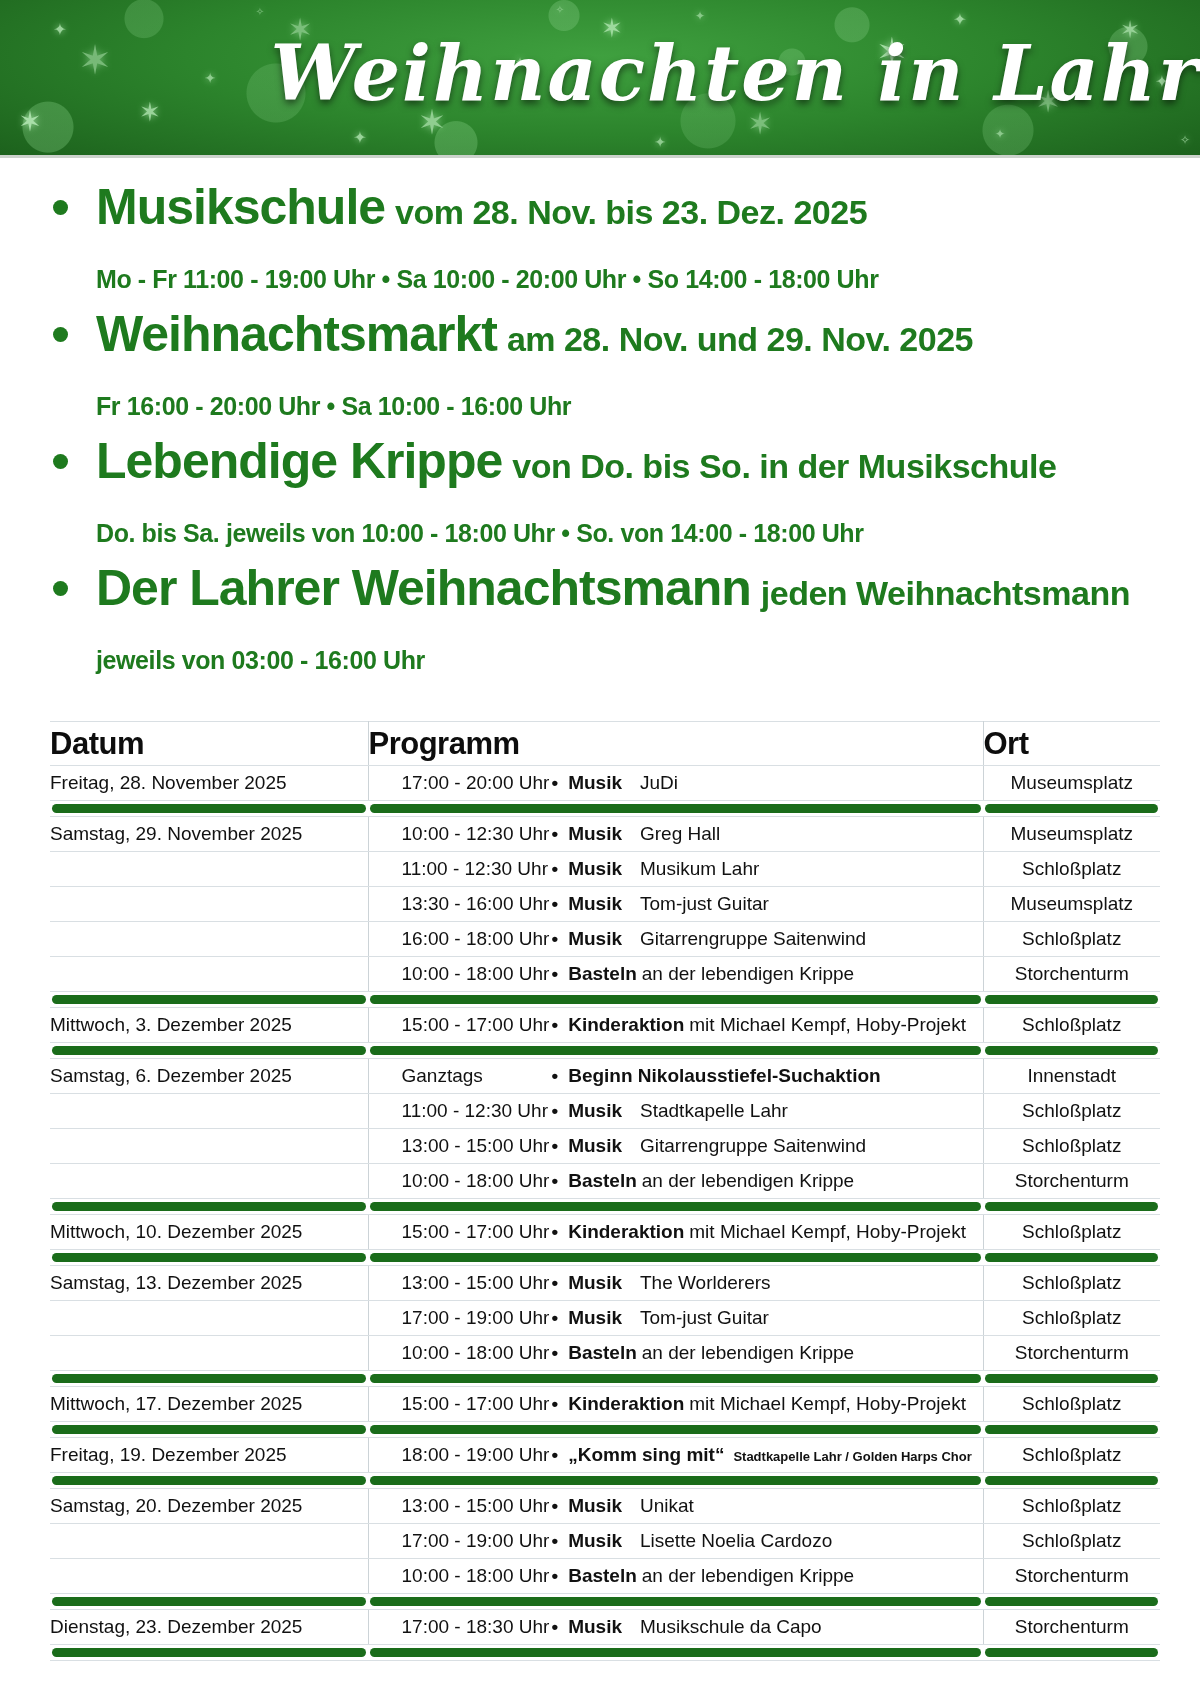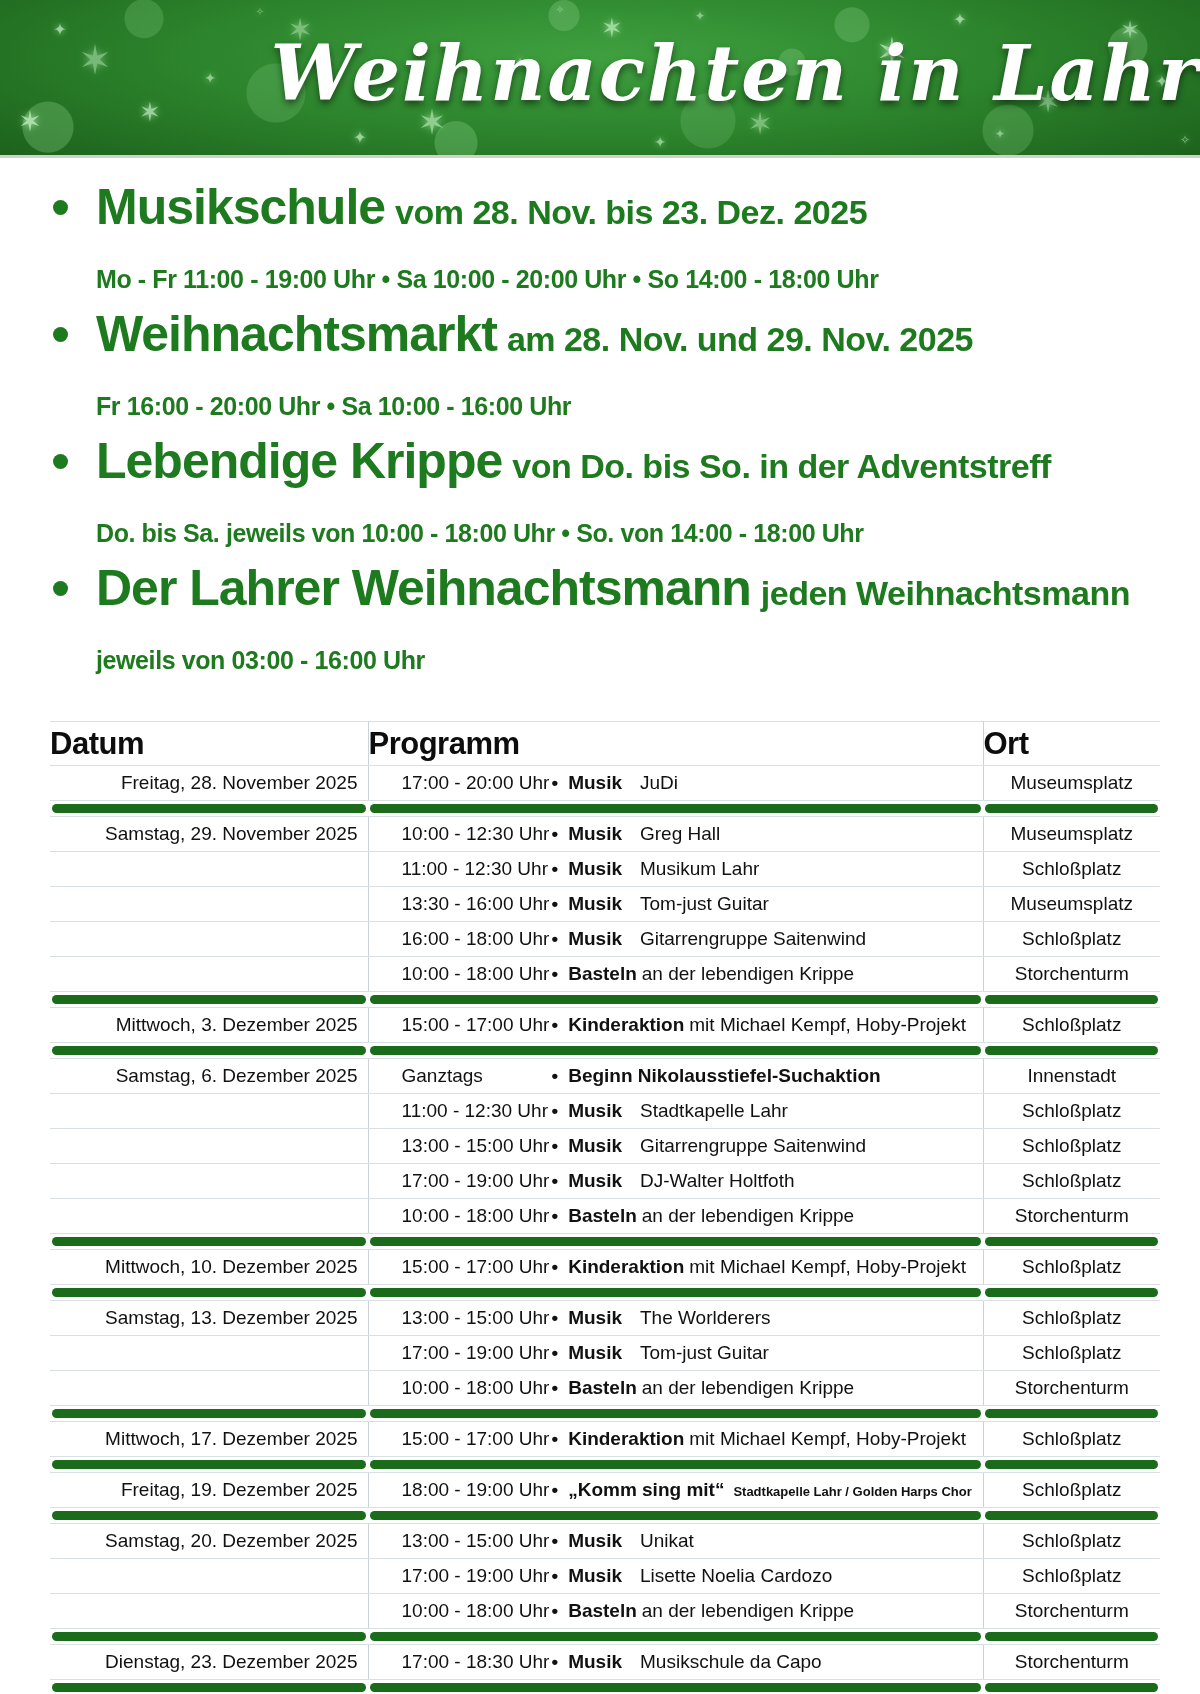--- a/index.html
+++ b/index.html
@@ -70,21 +70,21 @@
     border-top:1px solid var(--line);border-bottom:1px solid var(--line);
     padding:0;vertical-align:middle;
   }
   .schedule th:first-child,.schedule td:first-child,
   .schedule th:nth-child(2),.schedule td:nth-child(2){border-right:1px solid var(--vline)}
   .schedule thead th{
     height:44px;font-size:31px;font-weight:bold;letter-spacing:-.5px;
     text-align:left;color:#0d0d0d;
   }
   .schedule tbody td{height:35px;font-size:19px}
-  td.datum{text-align:right;padding-right:10px;white-space:nowrap}
+  td.datum{text-align:left;padding-right:10px;white-space:nowrap}
   td.prog{padding-left:33px;white-space:nowrap}
   td.ort{text-align:center;white-space:nowrap}
   .time{display:inline-block;min-width:148px}
   .pdot{font-weight:bold;margin:0 10px 0 2px}
   .act{font-weight:bold}
   .artist{margin-left:18px}
   .rest{margin-left:5px}
   .small{margin-left:9px;font-size:13px;font-weight:bold}
   tr.sep td{padding:3px 2px;height:auto;border-right:none !important}
   tr.sep .bar{height:9px;border-radius:5px;background:var(--bar)}
@@ -130,21 +130,21 @@
         <div class="h-line1"><span class="h-title">Musikschule</span><span class="h-sub">vom 28. Nov. bis 23. Dez. 2025</span></div>
         <div class="h-times">Mo - Fr 11:00 - 19:00 Uhr  •  Sa 10:00 - 20:00 Uhr  •  So 14:00 - 18:00 Uhr</div>
       </li>
       <li>
         <span class="dot"></span>
         <div class="h-line1"><span class="h-title">Weihnachtsmarkt</span><span class="h-sub">am 28. Nov. und 29. Nov. 2025</span></div>
         <div class="h-times">Fr 16:00 - 20:00 Uhr  •  Sa 10:00 - 16:00 Uhr</div>
       </li>
       <li>
         <span class="dot"></span>
-        <div class="h-line1"><span class="h-title">Lebendige Krippe</span><span class="h-sub">von Do. bis So. in der Adventstreff</span></div>
+        <div class="h-line1"><span class="h-title">Lebendige Krippe</span><span class="h-sub">von Do. bis So. in der Musikschule</span></div>
         <div class="h-times">Do. bis Sa. jeweils von 10:00 - 18:00 Uhr  •  So. von 14:00 - 18:00 Uhr</div>
       </li>
       <li>
         <span class="dot"></span>
         <div class="h-line1"><span class="h-title">Der Lahrer Weihnachtsmann</span><span class="h-sub">jeden Weihnachtsmann</span></div>
         <div class="h-times">jeweils von 03:00 - 16:00 Uhr</div>
       </li>
     </ul>
 
   <table class="schedule">
@@ -239,25 +239,20 @@
           <td class="prog"><span class="time">11:00 - 12:30 Uhr</span><span class="pdot">•</span><span class="act">Musik</span><span class="artist">Stadtkapelle Lahr</span></td>
           <td class="ort">Schloßplatz</td>
         </tr>
         <tr class="row">
           <td class="datum"></td>
           <td class="prog"><span class="time">13:00 - 15:00 Uhr</span><span class="pdot">•</span><span class="act">Musik</span><span class="artist">Gitarrengruppe Saitenwind</span></td>
           <td class="ort">Schloßplatz</td>
         </tr>
         <tr class="row">
           <td class="datum"></td>
-          <td class="prog"><span class="time">17:00 - 19:00 Uhr</span><span class="pdot">•</span><span class="act">Musik</span><span class="artist">DJ-Walter Holtfoth</span></td>
-          <td class="ort">Schloßplatz</td>
-        </tr>
-        <tr class="row">
-          <td class="datum"></td>
           <td class="prog"><span class="time">10:00 - 18:00 Uhr</span><span class="pdot">•</span><span class="act">Basteln</span><span class="rest">an der lebendigen Krippe</span></td>
           <td class="ort">Storchenturm</td>
         </tr>
         <tr class="sep">
           <td>
             <div class="bar"></div>
           </td>
           <td>
             <div class="bar"></div>
           </td>

